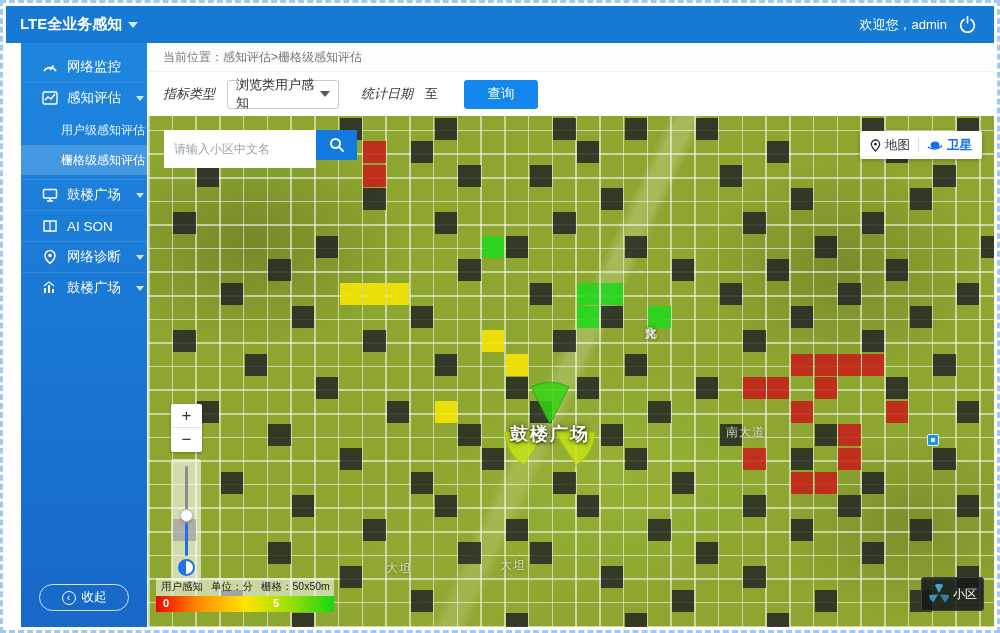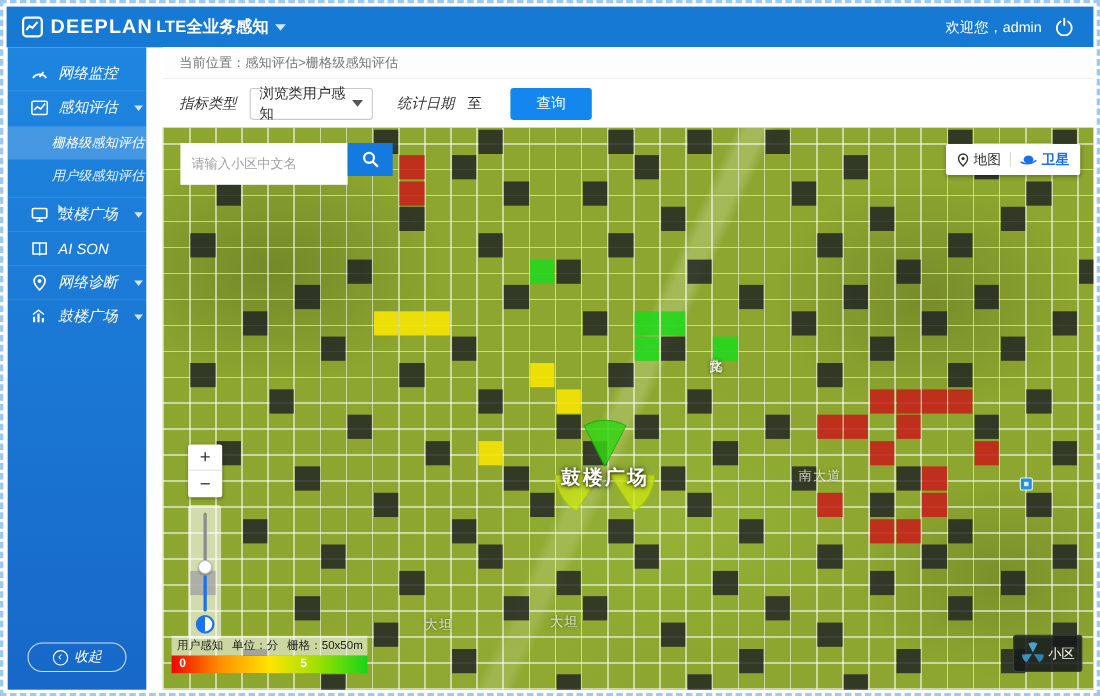--- a/index.html
+++ b/index.html
@@ -10,21 +10,21 @@
   .header { position:absolute; left:3px; top:3px; right:3px; height:37px; background:#1679d3; display:flex; align-items:center; color:#fff; }
   .brand { display:flex; align-items:center; gap:7px; padding-left:14px; width:122px; }
   .brand-icon { width:19px; height:19px; border:2px solid #fff; border-radius:4px; position:relative; flex:none; }
   .brand-icon svg { position:absolute; inset:1px; }
   .brand-name { font-size:18px; font-weight:bold; letter-spacing:1px; white-space:nowrap; }
   .app-title { display:flex; align-items:center; gap:6px; font-size:15px; font-weight:bold; margin-left:14px; cursor:pointer; }
   .caret-down { width:0; height:0; border-left:5px solid transparent; border-right:5px solid transparent; border-top:6px solid #cfe6fb; }
   .header-right { margin-left:auto; display:flex; align-items:center; gap:12px; padding-right:18px; font-size:13px; }
 
   
-  .sidebar { position:absolute; left:4px; top:40px; width:126px; bottom:3px; background:linear-gradient(180deg,#1e86e0 0%,#1768c8 100%); color:#fff;font-style:italic; }
+  .sidebar { position:absolute; left:18px; top:40px; width:126px; bottom:3px; background:linear-gradient(180deg,#1e86e0 0%,#1768c8 100%); color:#fff; }
   .menu { padding-top:8px; }
   .menu-item { display:flex; align-items:center; gap:9px; height:31px; padding-left:20px; font-size:13.5px; cursor:pointer; border-top:1px solid rgba(255,255,255,0.10); }
   .menu-item:first-child { border-top:none; }
   .menu-item .micon { width:17px; height:17px; flex:none; display:flex; align-items:center; justify-content:center; }
   .menu-item.has-caret::after { content:""; width:0; height:0; border-left:4.5px solid transparent; border-right:4.5px solid transparent; border-top:5px solid #cfe6fb; margin-left:6px; }
   .submenu { padding:2px 0 4px 0; }
   .sub-item { height:30px; line-height:30px; padding-left:40px; font-size:12px; cursor:pointer; color:#eaf4ff; position:relative; }
   .sub-item.active { background:rgba(255,255,255,0.18); color:#fff; }
   .sub-item.has-arrow::after { content:""; display:inline-block; margin-left:6px; width:0; height:0; border-top:4px solid transparent; border-bottom:4px solid transparent; border-left:5px solid #cfe6fb; }
   .collapse-btn { position:absolute; left:50%; transform:translateX(-50%); bottom:16px; width:90px; height:27px; border:1px solid rgba(255,255,255,0.8); border-radius:14px; display:flex; align-items:center; justify-content:center; gap:6px; font-size:12.5px; cursor:pointer; }
@@ -103,28 +103,20 @@
   .cell-btn-label { color:#fff; font-size:12px; }
 
   .power-icon svg, .micon svg { display:block; }
 </style>
 </head>
 <body>
 
 <div class="frame">
 
   <div class="header">
-    <div class="brand">
-      <span class="brand-icon">
-        <svg viewBox="0 0 14 14">
-            <polyline points="1,10 4,6 7,8 12,2" fill="none" stroke="#fff" stroke-width="2"></polyline>
-          </svg>
-      </span>
-      <span class="brand-name">DEEPLAN</span>
-    </div>
     <div class="app-title">
       <span>LTE全业务感知</span>
       <span class="caret-down"></span>
     </div>
     <div class="header-right">
       <span>欢迎您，admin</span>
       <span class="power-icon">
         <svg width="17" height="17" viewBox="0 0 20 20">
           <path d="M6 4.2 A8 8 0 1 0 14 4.2" fill="none" stroke="#fff" stroke-width="2" stroke-linecap="round"></path>
           <line x1="10" y1="1" x2="10" y2="8" stroke="#fff" stroke-width="2" stroke-linecap="round"></line>
@@ -147,22 +139,22 @@
       <div class="menu-item has-caret">
         <span class="micon">
           <svg width="16" height="16" viewBox="0 0 16 16">
               <rect x="1" y="2" width="14" height="12" rx="1.5" fill="none" stroke="#fff" stroke-width="1.4"></rect>
               <polyline points="3,10 6,7 9,9 13,4" fill="none" stroke="#fff" stroke-width="1.5"></polyline>
             </svg>
         </span>
         <span>感知评估</span>
       </div>
       <div class="submenu">
+        <div class="sub-item has-arrow">用户级感知评估</div>
         <div class="sub-item active">栅格级感知评估</div>
-        <div class="sub-item has-arrow">用户级感知评估</div>
       </div>
       <div class="menu-item has-caret">
         <span class="micon">
           <svg width="16" height="16" viewBox="0 0 16 16">
               <rect x="1.5" y="2.5" width="13" height="8.5" rx="1" fill="none" stroke="#fff" stroke-width="1.5"></rect>
               <line x1="5" y1="14" x2="11" y2="14" stroke="#fff" stroke-width="1.5"></line>
               <line x1="8" y1="11" x2="8" y2="14" stroke="#fff" stroke-width="1.5"></line>
             </svg>
         </span>
         <span>鼓楼广场</span>

